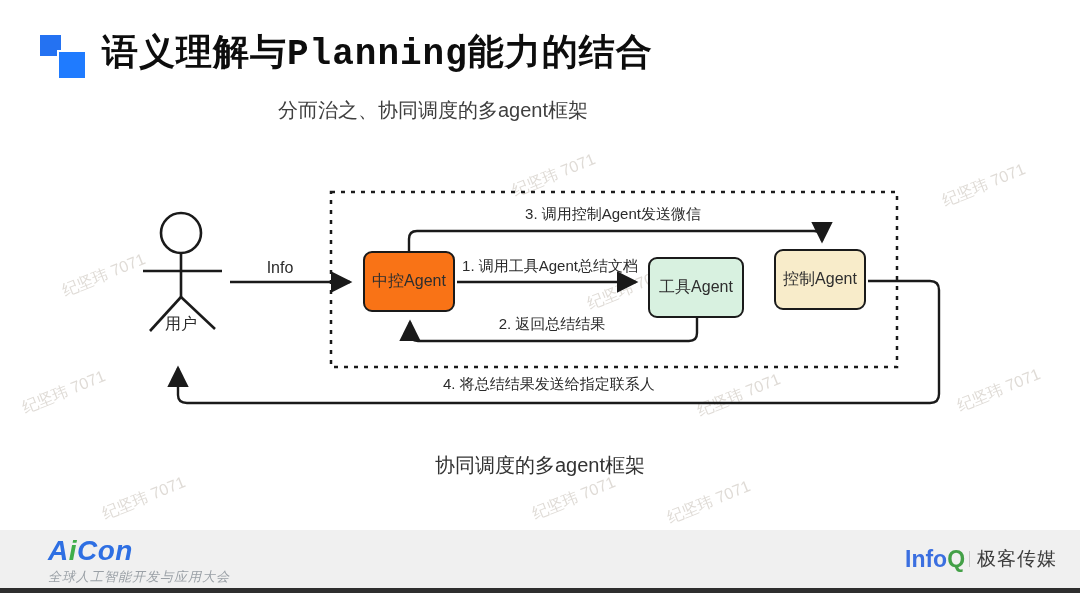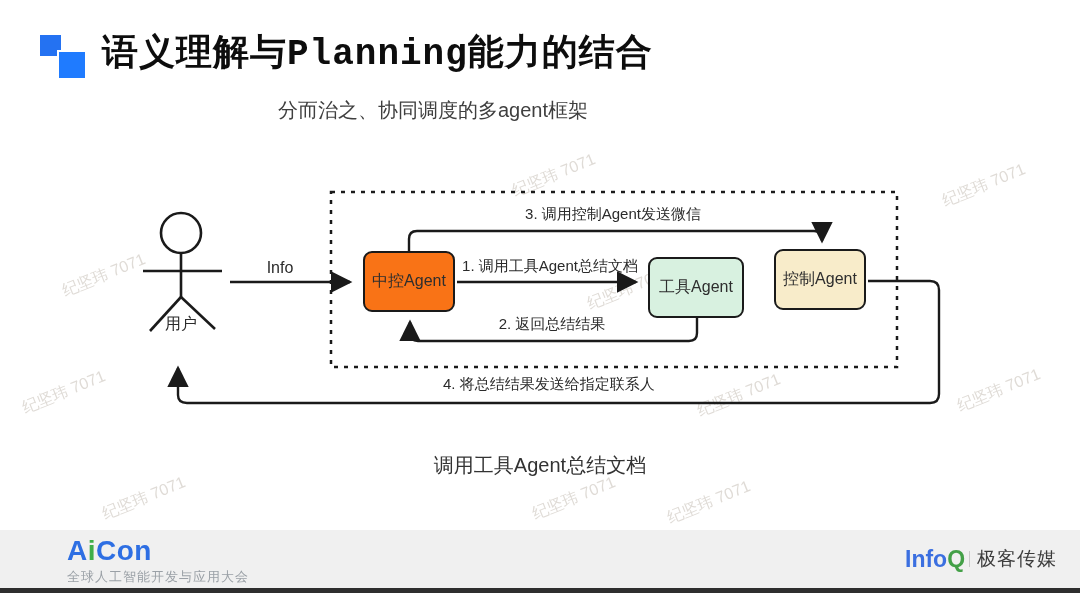--- a/index.html
+++ b/index.html
@@ -75,21 +75,21 @@
 
   
   .footer {
     position: absolute; left: 0; top: 530px; width: 1080px; height: 63px;
     background: #f0f0f0;
   }
   .footer-bottom-bar {
     position: absolute; left: 0; bottom: 0; width: 100%; height: 5px;
     background: #2e2e2e;
   }
-  .aicon-block { position: absolute; left: 67px; top: 7px; }
+  .aicon-block { position: absolute; left: 48px; top: 7px; font-style: italic; }
   .aicon-logo { font-size: 28px; font-weight: 800; letter-spacing: 0.5px; line-height: 1; }
   .aicon-blue { color: #2e6fe3; }
   .aicon-green { color: #3fae49; }
   .aicon-tagline { font-size: 13px; color: #9aa0a6; margin-top: 3px; letter-spacing: 1px; }
   .infoq-block {
     position: absolute; left: 905px; top: 16px;
     display: flex; align-items: center;
   }
   .infoq-logo { font-size: 23px; font-weight: 800; line-height: 1; }
   .infoq-blue { color: #3b6fe0; }
@@ -166,21 +166,21 @@
     </div>
 
     <div class="diagram-label lbl-user">用户</div>
     <div class="diagram-label lbl-query">Info</div>
     <div class="diagram-label lbl-step1">1. 调用工具Agent总结文档</div>
     <div class="diagram-label lbl-step2">2. 返回总结结果</div>
     <div class="diagram-label lbl-step3">3. 调用控制Agent发送微信</div>
     <div class="diagram-label lbl-step4">4. 将总结结果发送给指定联系人</div>
   </div>
 
-  <div class="quote">调用工具Agent总结文档</div>
+  <div class="quote">协同调度的多agent框架</div>
 
   <div class="footer">
     <div class="aicon-block">
       <div class="aicon-logo">
         <span class="aicon-blue">A</span><span class="aicon-green">i</span><span class="aicon-blue">Con</span>
       </div>
       <div class="aicon-tagline">全球人工智能开发与应用大会</div>
     </div>
     <div class="infoq-block">
       <div class="infoq-logo">

